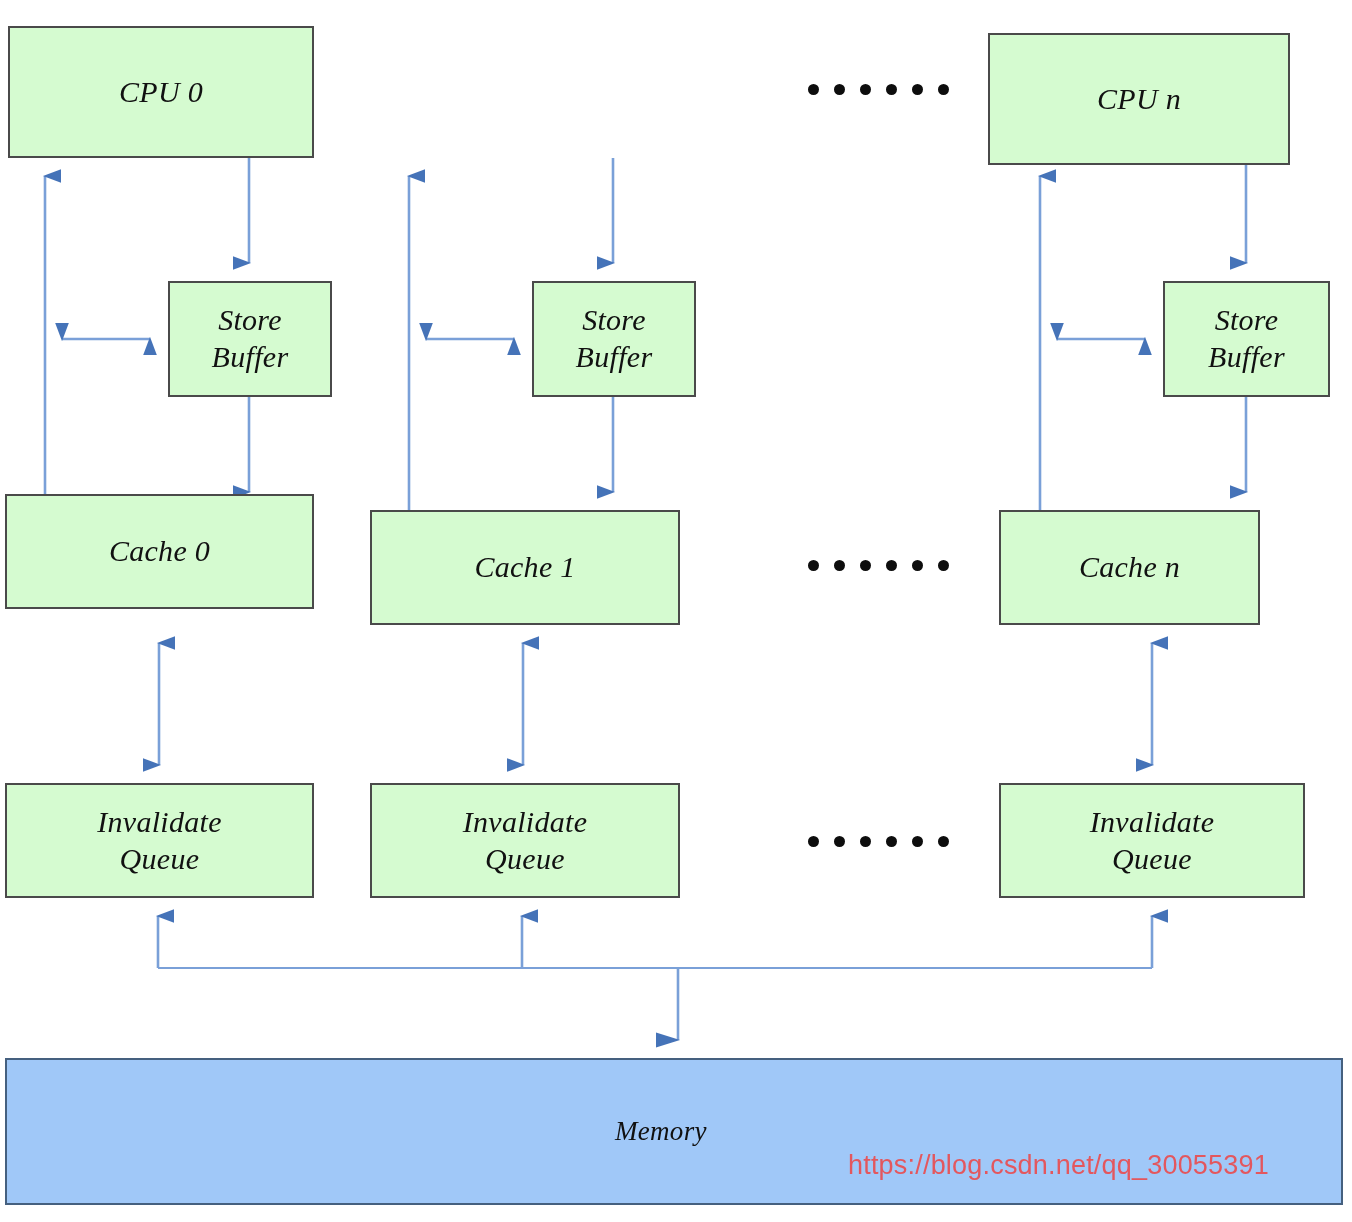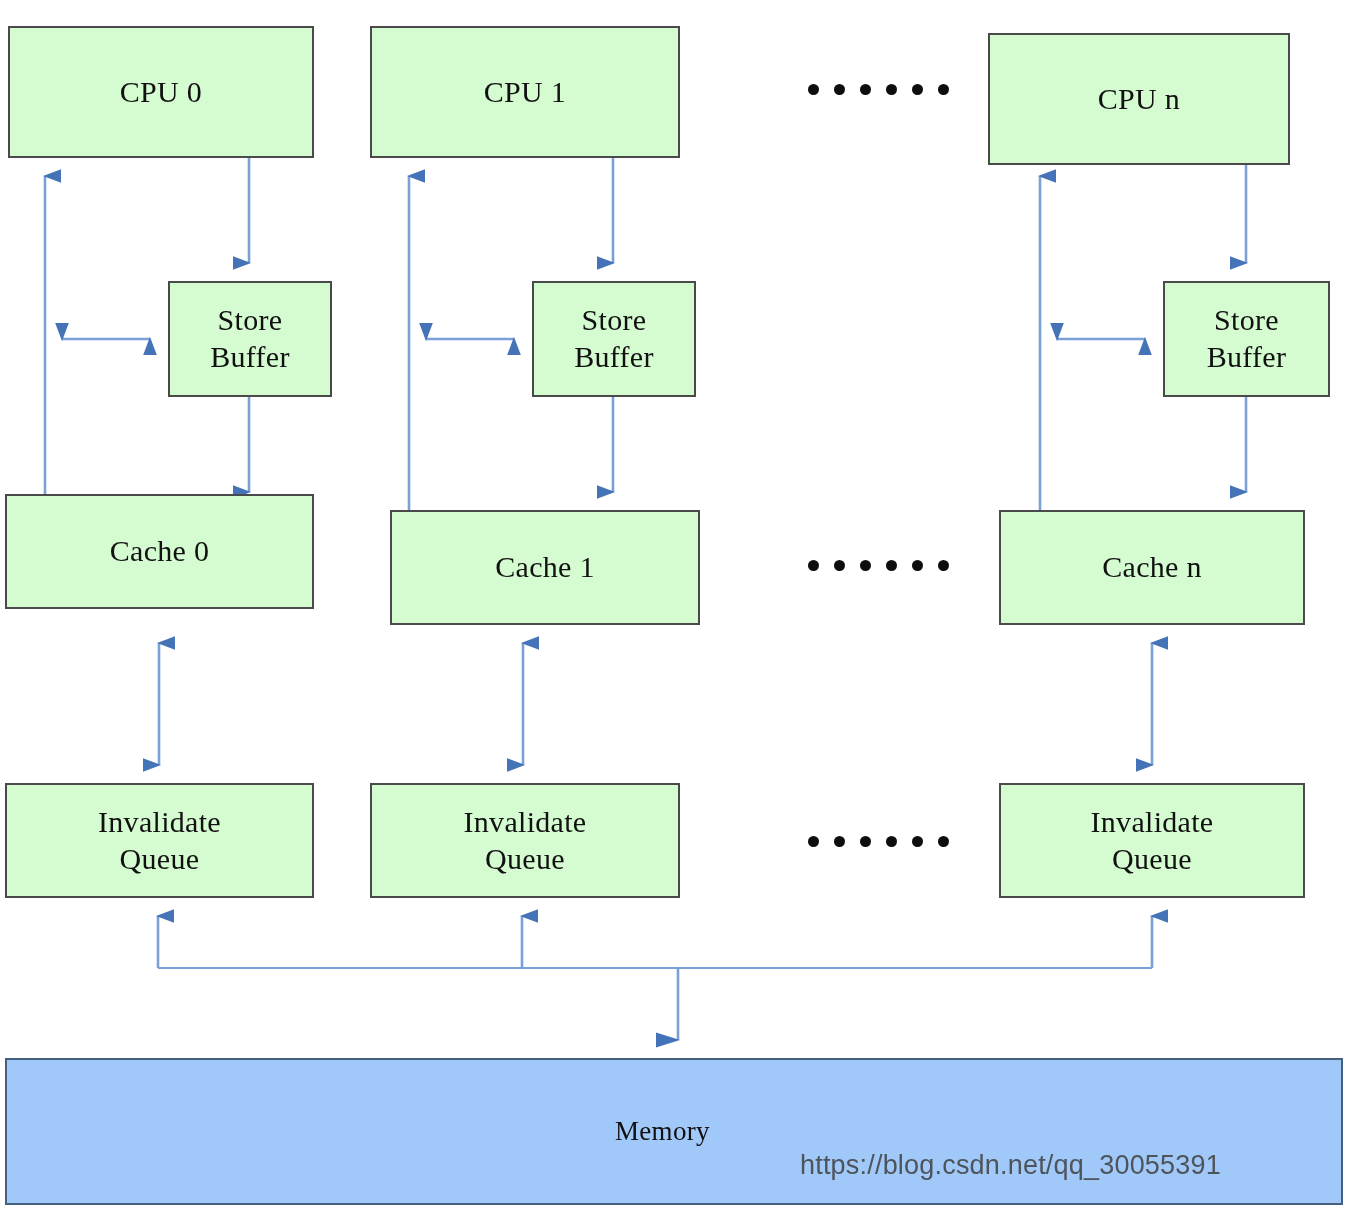--- a/index.html
+++ b/index.html
@@ -34,20 +34,21 @@
   .node.memory {
     background: #a0c8f8;
     border: 2px solid #45607f;
     justify-content: flex-start;
     padding-left: 608px;
     font-size: 27px;
   }
   .node .label {
     display: block;
     white-space: pre-line;
+    font-style: italic;
   }
   .ellipsis {
     position: absolute;
     display: flex;
     gap: 15px;
     align-items: center;
   }
   .ellipsis .dot {
     width: 11px;
     height: 11px;
@@ -57,25 +58,25 @@
   svg.wires {
     position: absolute;
     left: 0;
     top: 0;
     width: 1352px;
     height: 1222px;
     pointer-events: none;
   }
   .watermark {
     position: absolute;
-    left: 800px;
+    left: 848px;
     top: 1150px;
     font-family: "Liberation Sans", "DejaVu Sans", sans-serif;
     font-size: 27px;
-    color: #404040;
+    color: #ef4444;
     opacity: 0.85;
     white-space: nowrap;
     letter-spacing: 0.2px;
   }
 </style>
 </head>
 <body>
 
 <div id="canvas">
 
@@ -119,23 +120,20 @@
       <path d="M1152,968 L1152,916" marker-end="url(#ah-up)"></path>
 
       <path d="M158,968 L1152,968" stroke-width="2.2"></path>
       <path d="M678,968 L678,1040" marker-end="url(#ah-big)"></path>
     </g>
   </svg>
 
   <div class="node" style="left:8px;  top:26px;  width:306px; height:132px;">
     <span class="label">CPU 0</span>
   </div>
-  <div class="node" style="left:370px; top:26px;  width:310px; height:132px;">
-    <span class="label">CPU 1</span>
-  </div>
   <div class="node" style="left:988px; top:26px;  width:302px; height:132px;margin-top:7px;">
     <span class="label">CPU n</span>
   </div>
 
   <div class="ellipsis" style="left:808px; top:84px;">
     <span class="dot"></span>
     <span class="dot"></span>
     <span class="dot"></span>
     <span class="dot"></span>
     <span class="dot"></span>
@@ -151,24 +149,24 @@
 Buffer</span>
   </div>
   <div class="node" style="left:1163px; top:281px; width:167px; height:116px;">
     <span class="label">Store
 Buffer</span>
   </div>
 
   <div class="node" style="left:5px;   top:494px; width:309px; height:115px;">
     <span class="label">Cache 0</span>
   </div>
-  <div class="node" style="left:370px; top:510px; width:310px; height:115px;margin-left:20px;">
+  <div class="node" style="left:370px; top:510px; width:310px; height:115px;">
     <span class="label">Cache 1</span>
   </div>
-  <div class="node" style="left:999px; top:510px; width:306px; height:115px;">
+  <div class="node" style="left:999px; top:510px; width:261px; height:115px;">
     <span class="label">Cache n</span>
   </div>
 
   <div class="ellipsis" style="left:808px; top:560px;">
     <span class="dot"></span>
     <span class="dot"></span>
     <span class="dot"></span>
     <span class="dot"></span>
     <span class="dot"></span>
     <span class="dot"></span>

